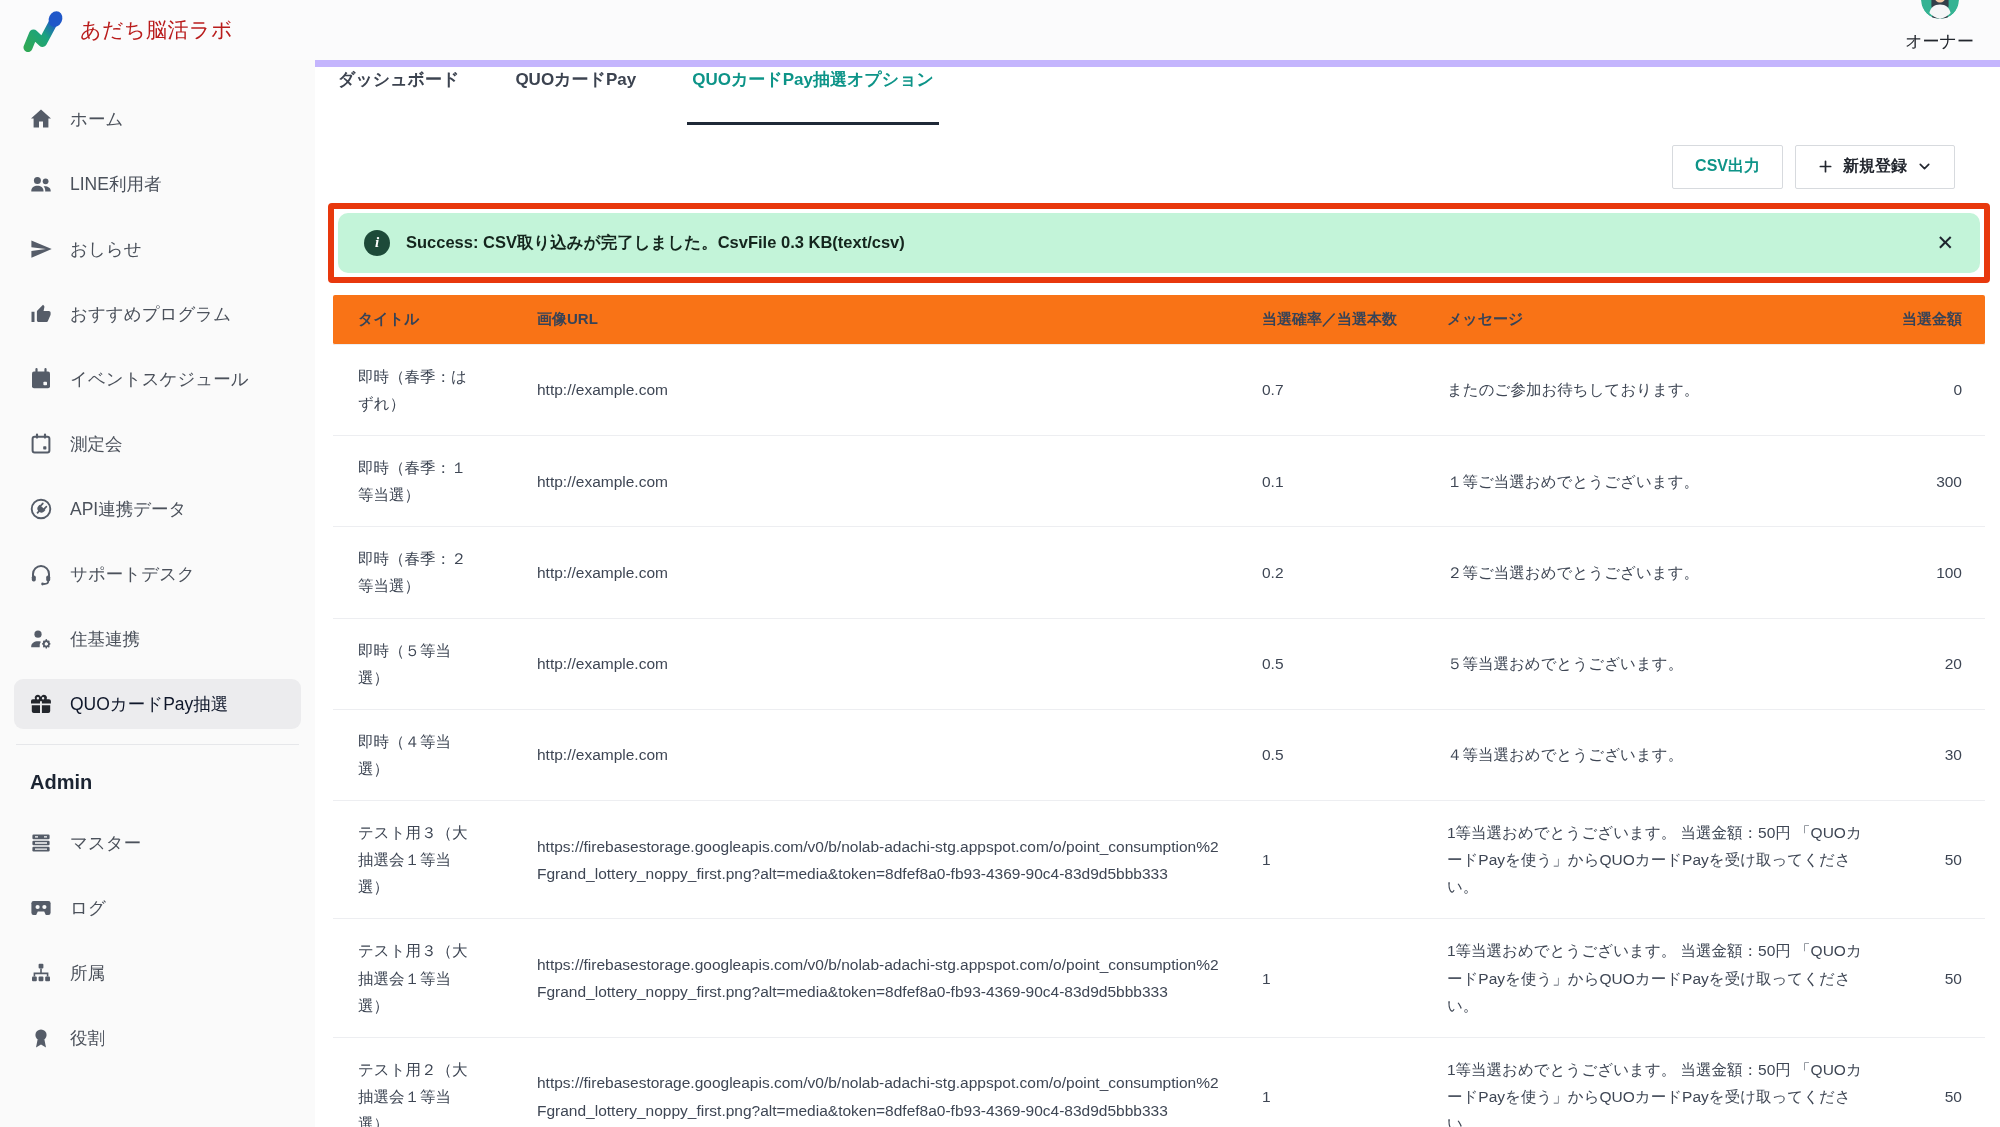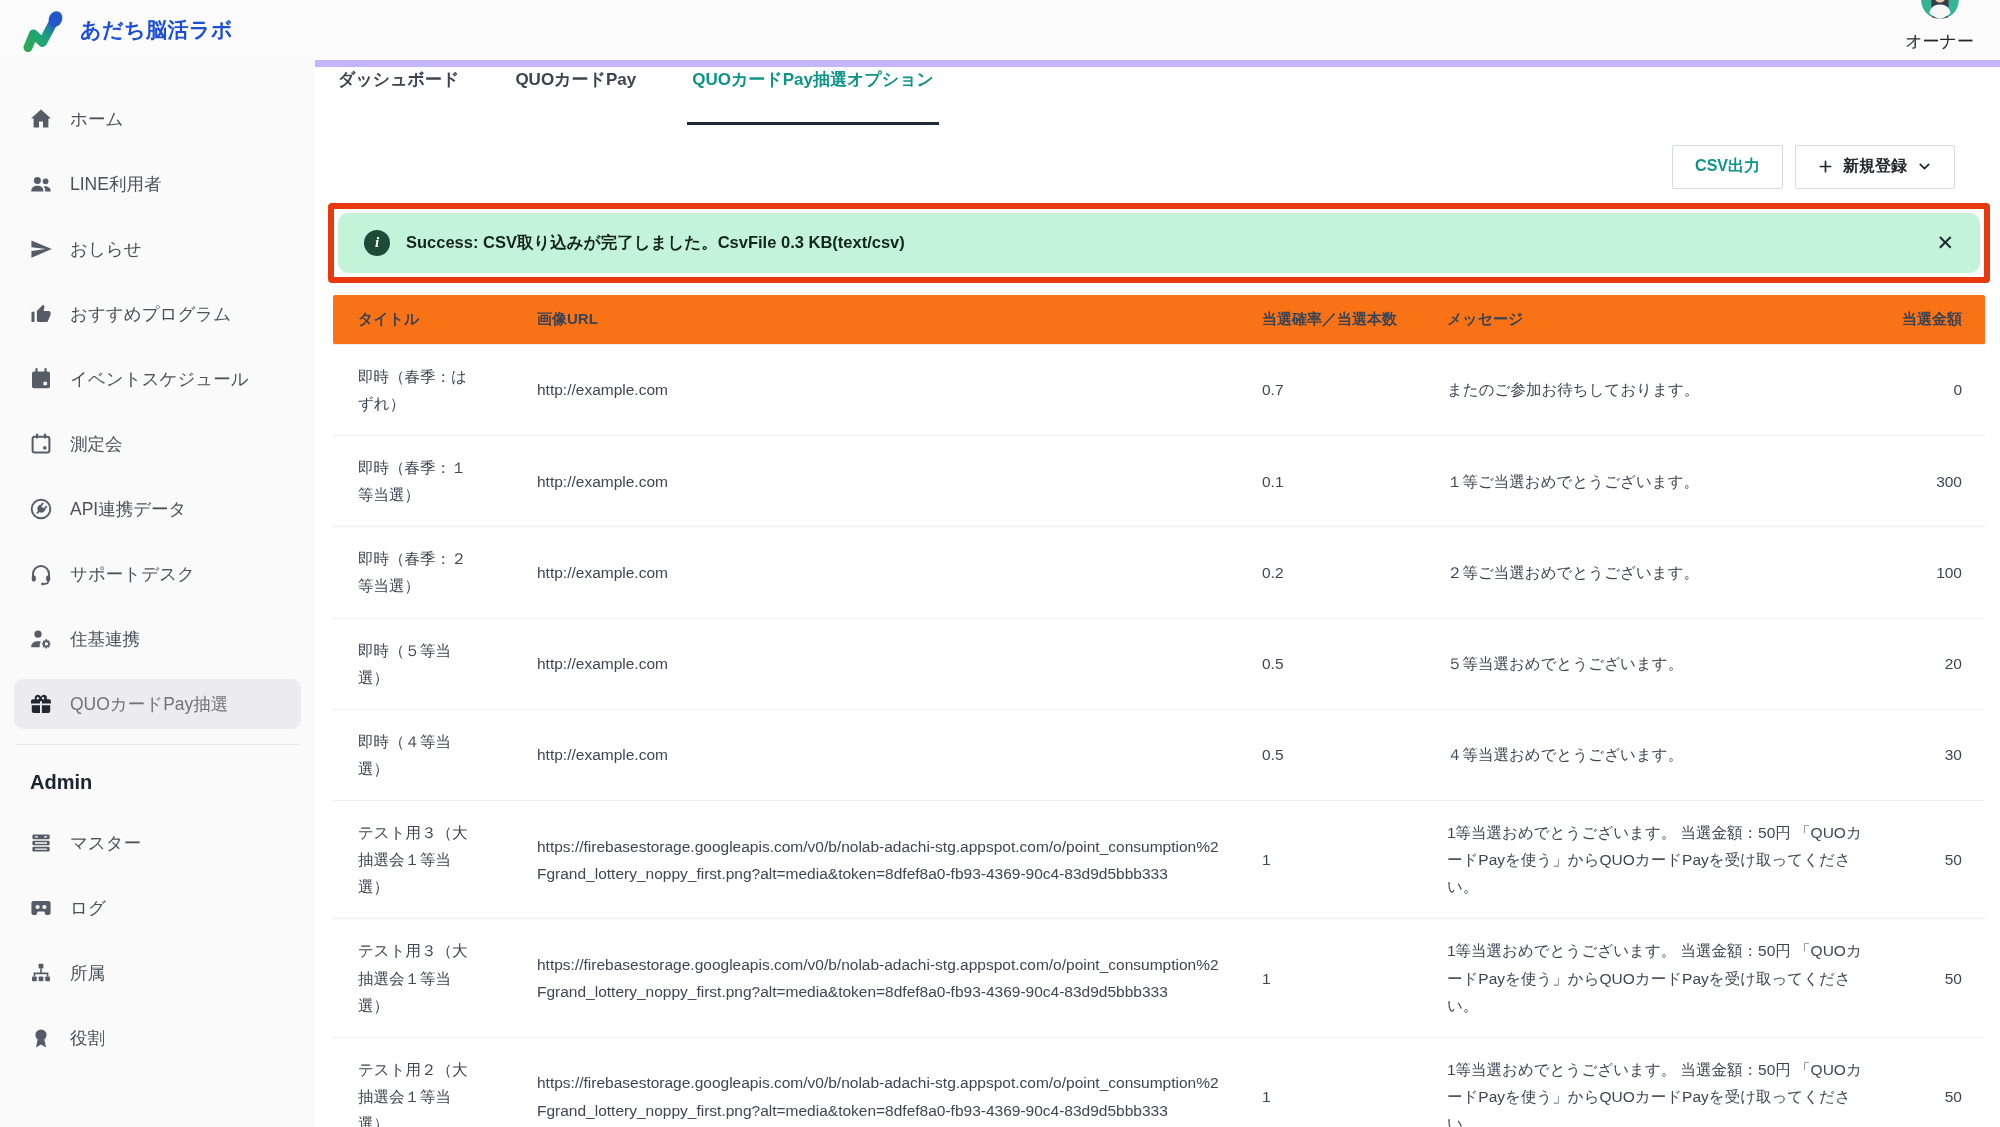--- a/index.html
+++ b/index.html
@@ -4,33 +4,33 @@
 <style>
   * { box-sizing: border-box; }
   html,body { margin:0; padding:0; width:2000px; height:1127px; overflow:hidden;
     font-family:"Liberation Sans","DejaVu Sans",sans-serif; background:#ffffff; color:#3f4855; }
   .app { width:2000px; height:1127px; display:flex; flex-direction:column; }
 
   
   .topbar { height:60px; flex:0 0 60px; background:#fbfbfc; display:flex; align-items:center;
     padding:0 26px 0 18px; }
   .logo { width:48px; height:44px; display:flex; align-items:center; }
-  .app-title { font-size:21px; font-weight:700; color:#1d4ed8; margin-left:14px; letter-spacing:.5px; }
+  .app-title { font-size:21px; font-weight:400; color:#b91c1c; margin-left:14px; letter-spacing:.5px; }
   .user-menu { margin-left:auto; display:flex; align-items:center; gap:11px; cursor:pointer;flex-direction:column; }
   .avatar { width:38px; height:38px; border-radius:50%; overflow:hidden; }
   .user-role { font-size:17px; color:#22262d; }
   .chev-sm { width:15px; height:15px; color:#1f2530; }
 
   
   .body-row { flex:1; display:flex; min-height:0; }
   .sidebar { width:315px; flex:0 0 315px; background:#fafafa; padding-top:34px; }
   .side-item { display:flex; align-items:center; gap:17px; height:50px; margin:0 14px 15px 14px;
     padding:0 15px; border-radius:9px; font-size:17.5px; color:#4b515b; cursor:pointer; }
   .side-item .icon { width:24px; height:24px; flex:0 0 24px; color:#555c68; }
-  .side-item.active { background:#ececee; color:#737373; font-weight:500; }
+  .side-item.active { background:#ececee; color:#0f172a; font-weight:500; }
   .side-item.active .icon { color:#23262c; }
   .side-divider { height:1px; background:#e6e7ea; margin:8px 16px 26px 16px; }
   .admin-label { font-size:20px; font-weight:800; color:#1b2432; padding:0 30px; margin:0 0 24px 0; }
 
   .main { flex:1; min-width:0; background:#ffffff; border-top:7px solid #c4b5fd; display:flex; flex-direction:column; overflow:hidden;justify-content:center; }
 
   
   .tab-bar { display:flex; align-items:stretch; height:87px; flex:0 0 87px; padding-left:18px; }
   .tab { display:flex; align-items:center; margin-right:46px; padding:0 5px; font-size:17px;
     font-weight:600; color:#3c4350; border-bottom:3px solid transparent; cursor:pointer; }

